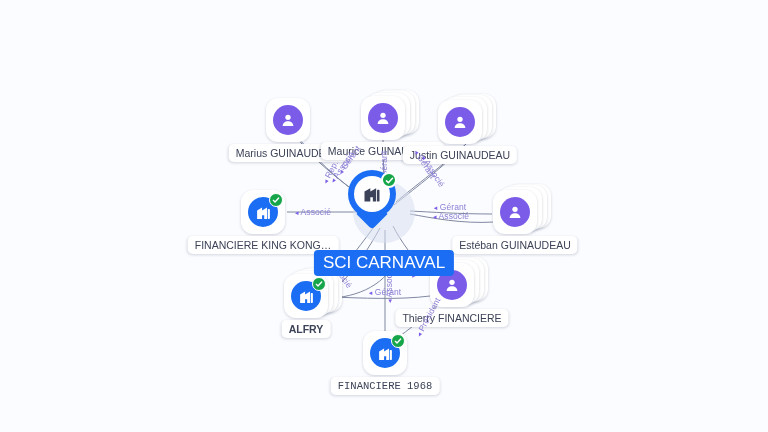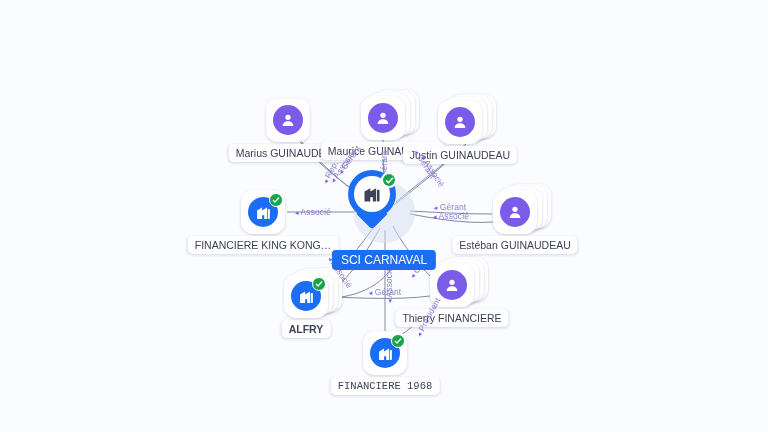--- a/index.html
+++ b/index.html
@@ -82,21 +82,21 @@
   .pin-badge {
     position:absolute; z-index:4; top:2px; left:33px;
     width:16px; height:16px; border-radius:50%;
     background:#17a54a; border:2px solid #ffffff;
     display:flex; align-items:center; justify-content:center;
   }
   .center-label {
     position:absolute; top:56px; left:50%;
     transform:translateX(-50%);
     background:#1b6ef3; color:#ffffff;
-    font-size:12px; white-space:nowrap;
+    font-size:17px; white-space:nowrap;
     padding:3px 9px; border-radius:4px; z-index:13;
   }
 
   
   .edge-label {
     position:absolute; color:#8b7fd4;
     font-size:8.5px; white-space:nowrap;
     transform-origin:center center; z-index:9;
     letter-spacing:.1px;
   }

